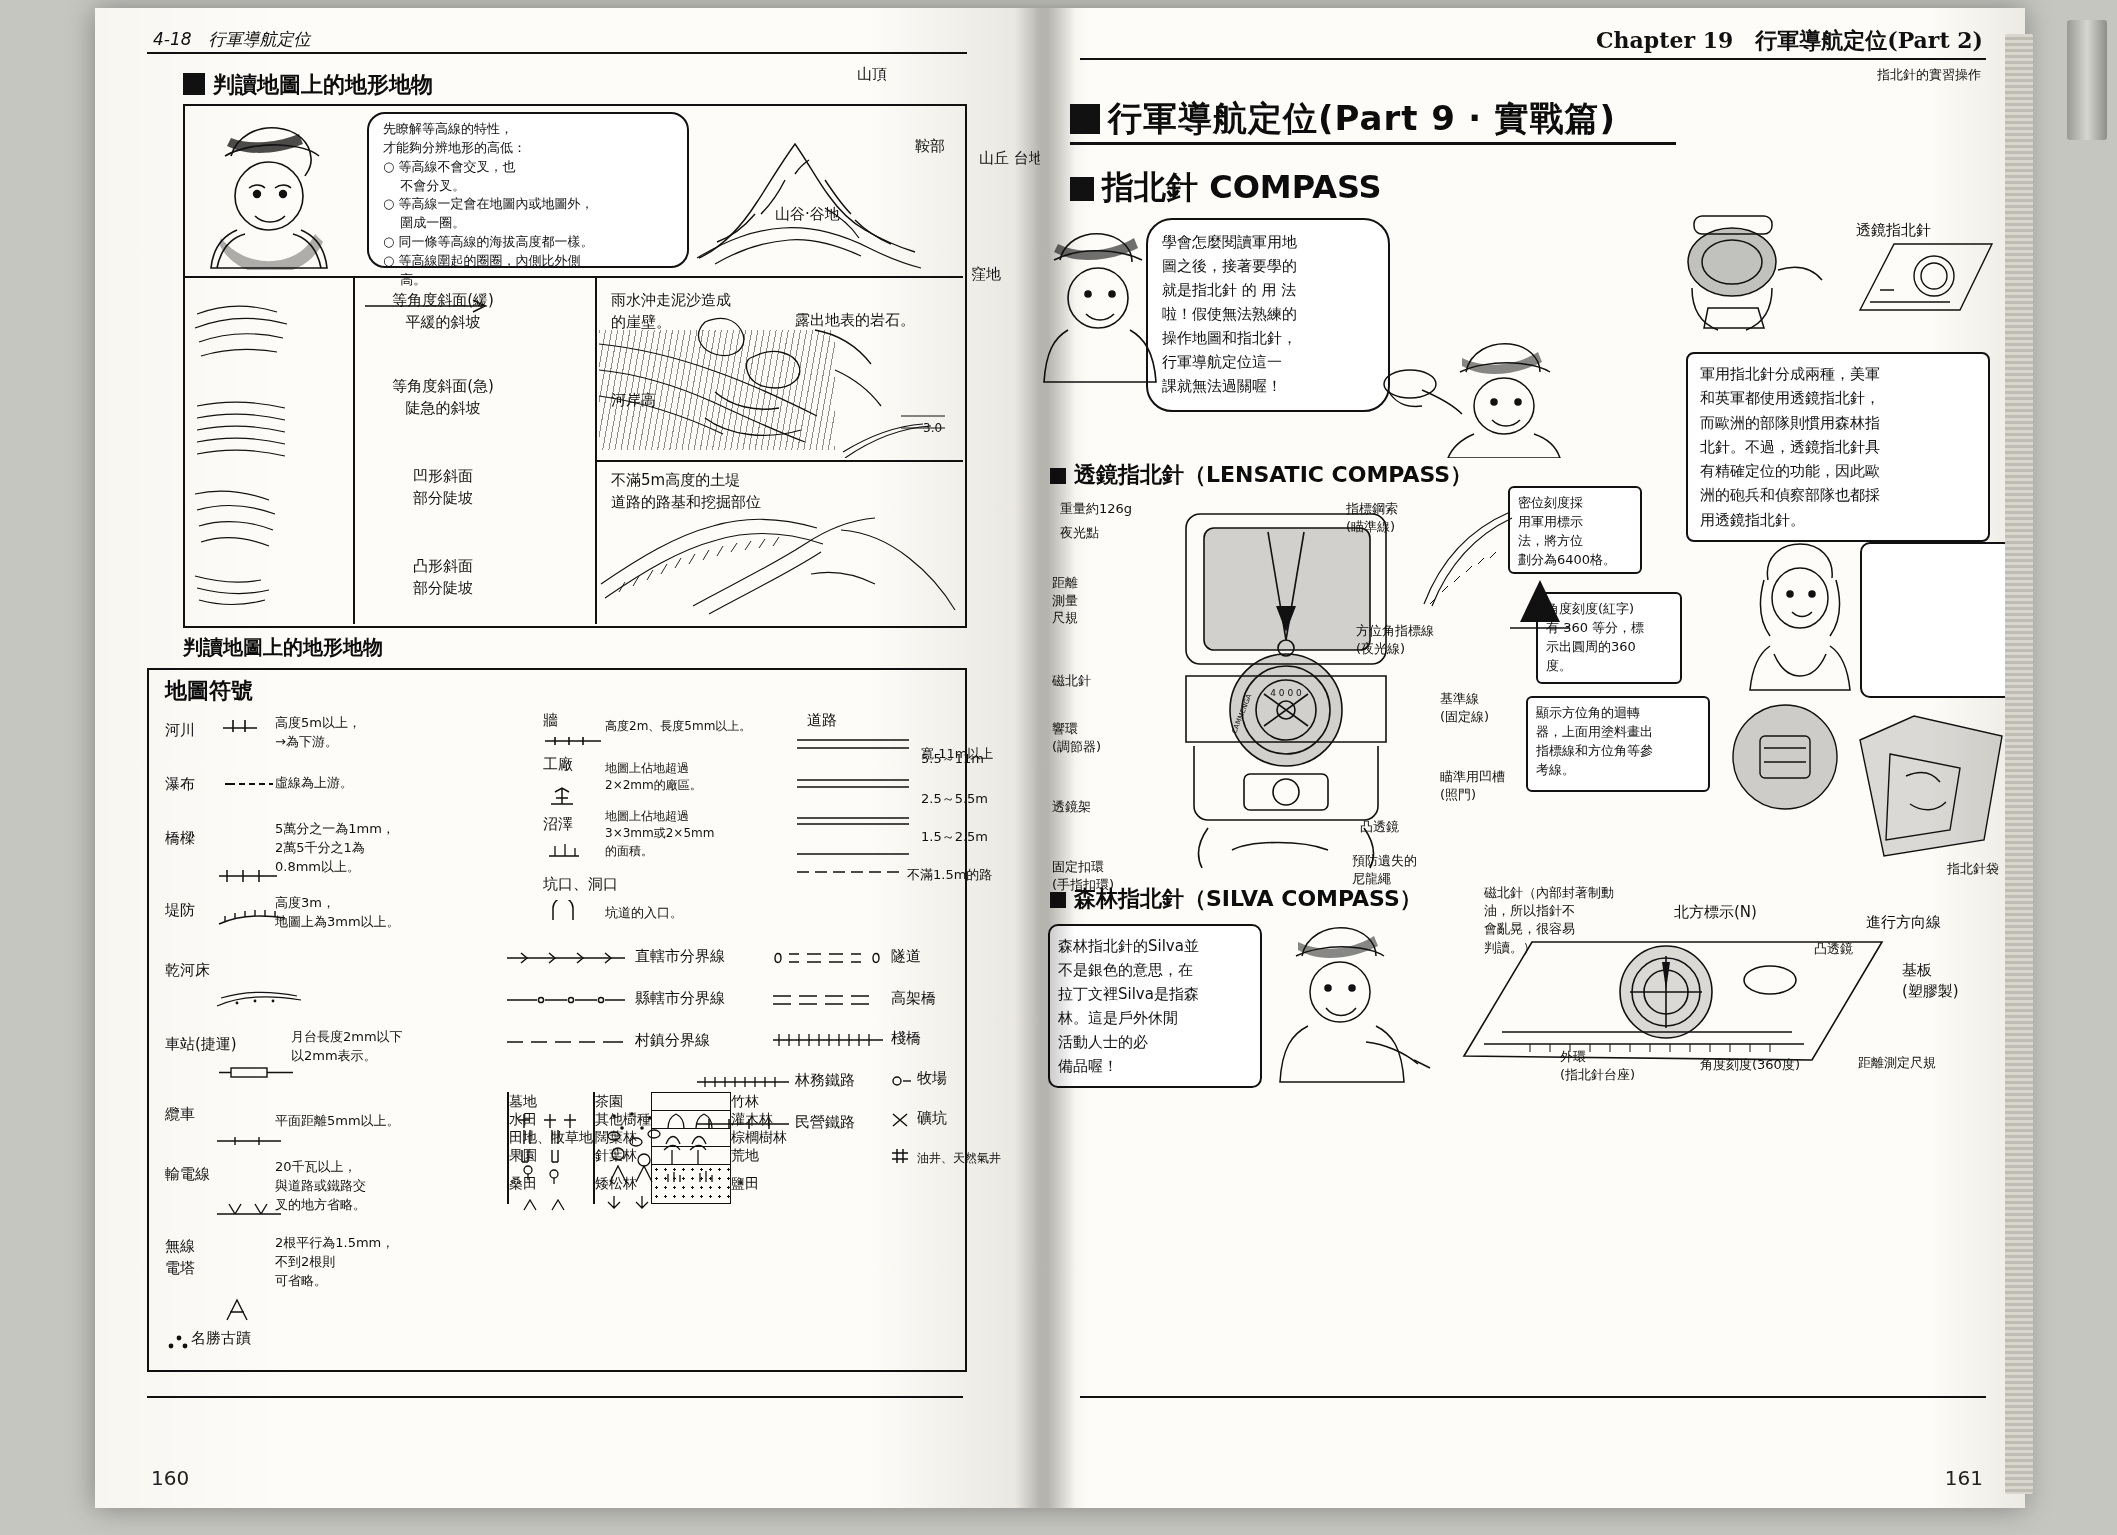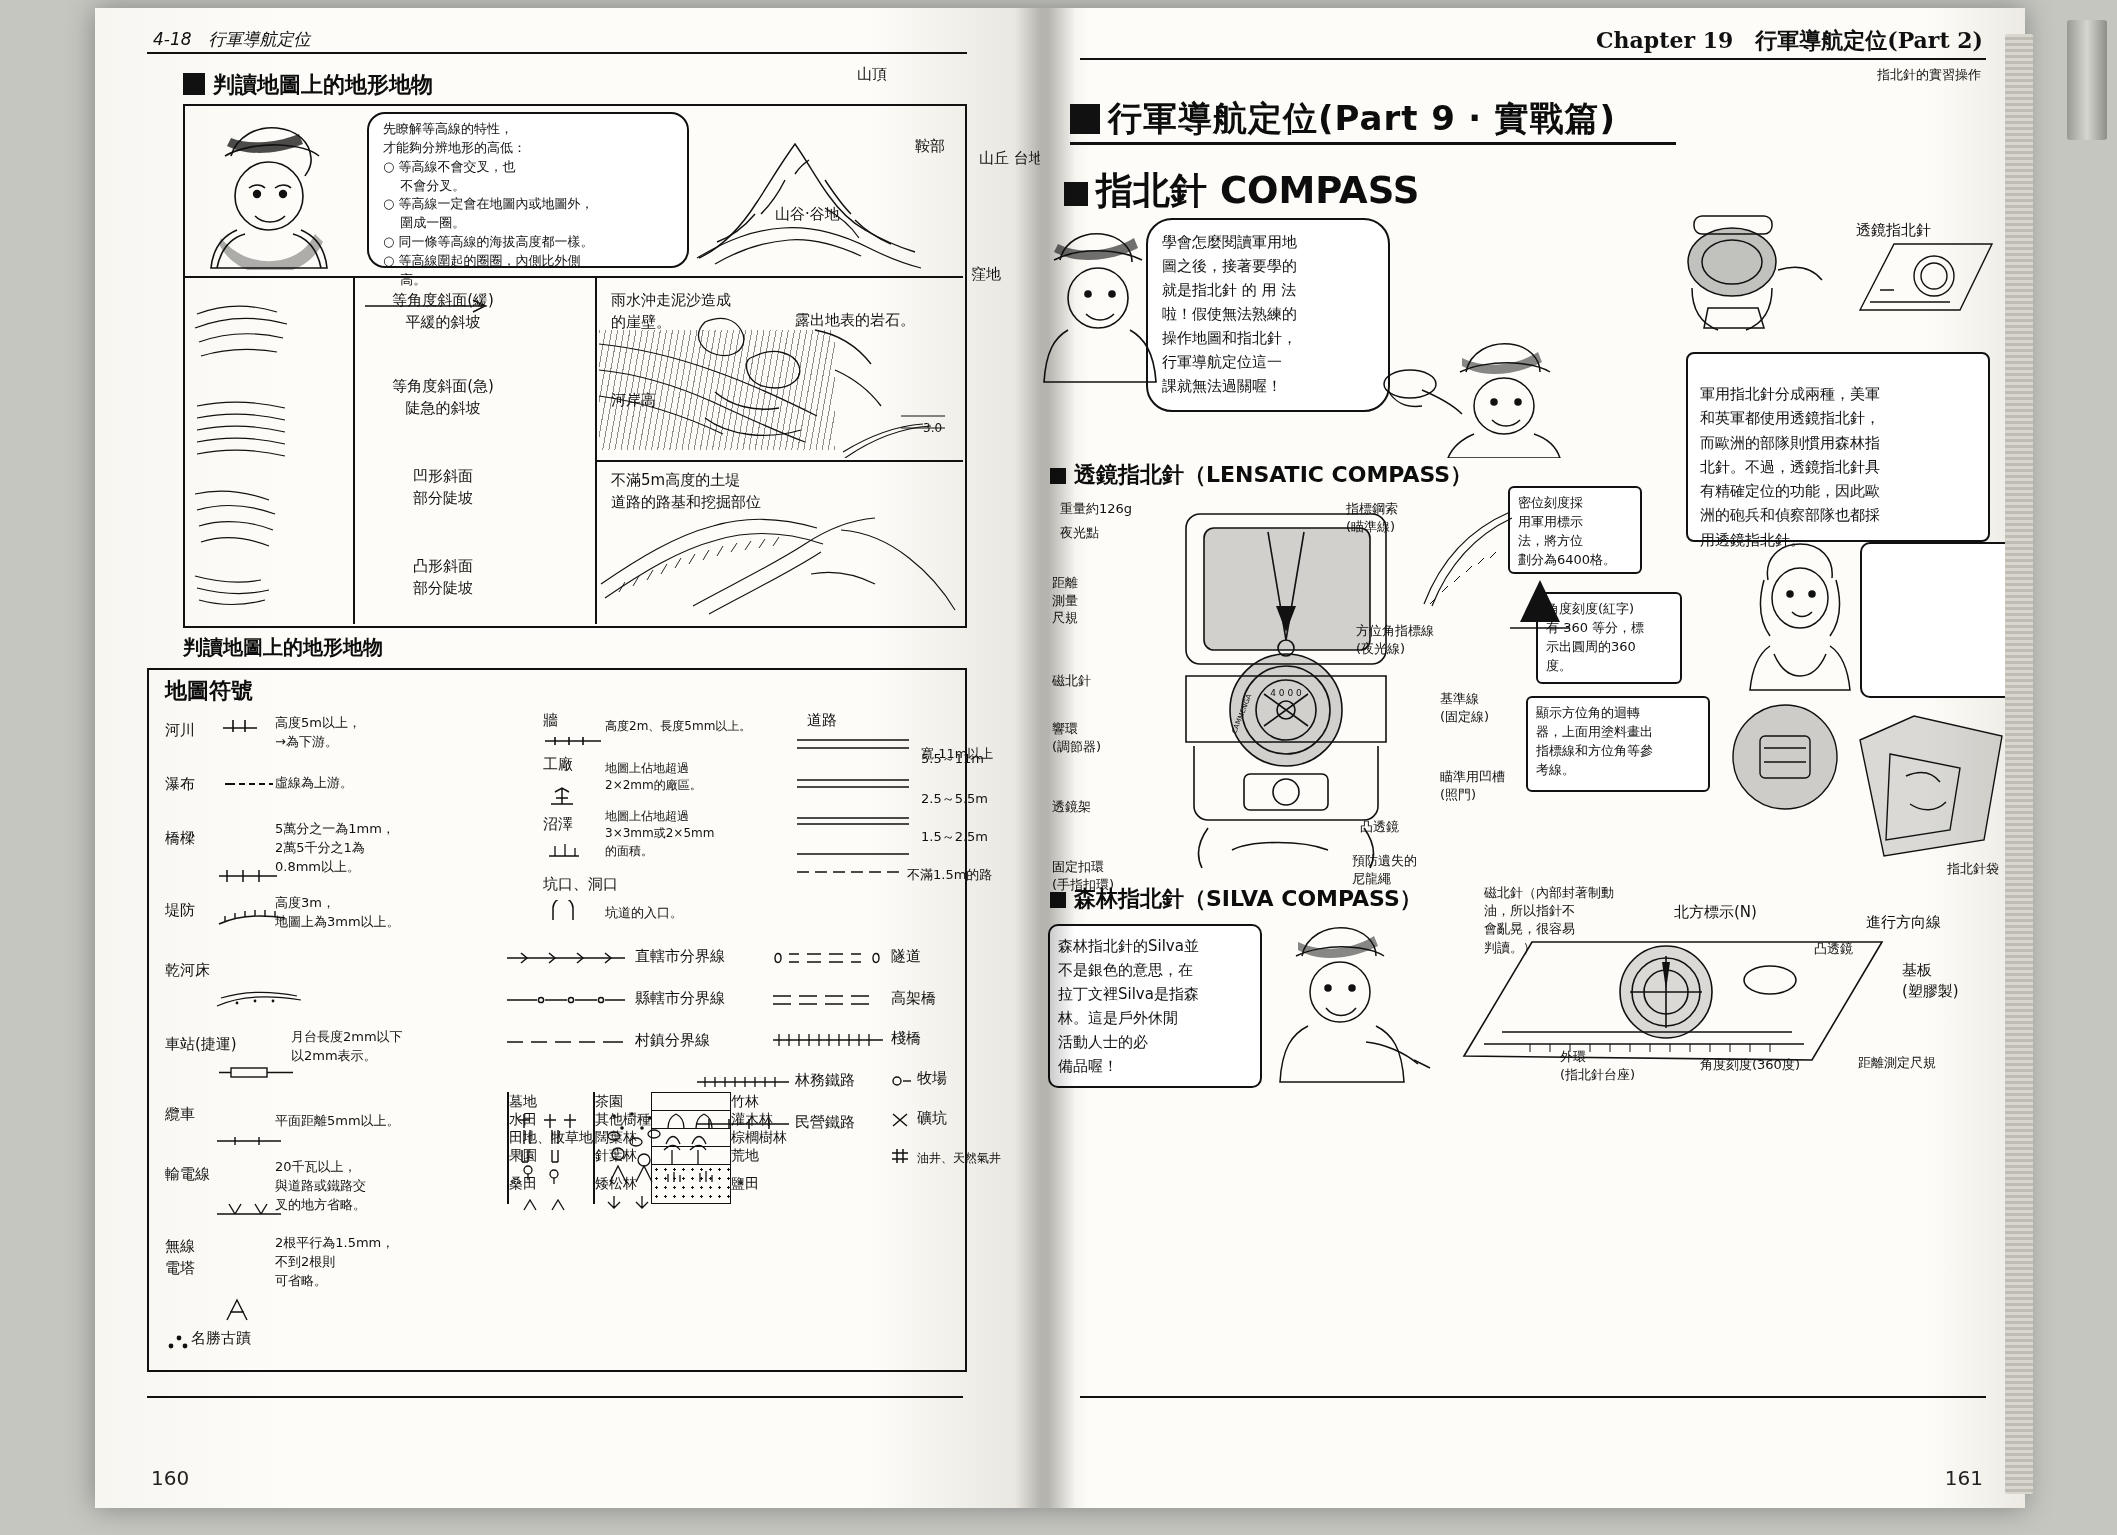--- a/index.html
+++ b/index.html
@@ -679,21 +679,21 @@
 
       <div class="hdr-line" style="right:42px;top:18px;font-weight:bold;font-size:22px;font-family:'DejaVu Serif',serif">Chapter  19　行軍導航定位(Part 2)</div>
       <div class="rule" style="left:40px;top:50px;width:906px;height:2px"></div>
       <div class="txt sm" style="right:44px;top:58px">指北針的實習操作</div>
 
       <div class="sec-title" style="left:30px;top:88px;font-size:34px;letter-spacing:1px">
         <span class="sq" style="width:30px;height:30px;vertical-align:-4px"></span><span>行軍導航定位(Part 9 ‧ 實戰篇)</span>
       </div>
       <div class="rule" style="left:30px;top:134px;width:606px;height:3px"></div>
 
-      <div class="sec-title" style="left:24px;top:158px;font-size:37px">
+      <div class="sec-title" style="left:30px;top:158px;font-size:32px">
         <span class="sq" style="width:24px;height:24px;vertical-align:-3px"></span><span>指北針 COMPASS</span>
       </div>
 
       <div class="rbox" style="left:106px;top:210px;width:240px;height:190px;border-radius:26px"></div>
       <div class="txt md" style="left:122px;top:222px;width:214px;white-space:pre-line;line-height:1.6">學會怎麼閱讀軍用地
 圖之後，接著要學的
 就是指北針 的 用 法
 啦！假使無法熟練的
 操作地圖和指北針，
 行軍導航定位這一
@@ -740,21 +740,21 @@
           <circle cx="84" cy="44" r="20"></circle>
           <circle cx="84" cy="44" r="13"></circle>
           <path d="M20 70h80M30 58h14"></path>
         </g>
           </svg>
       </div>
       <div class="txt md" style="left:866px;top:344px;white-space:pre-line;text-align:center">森林
 指北針</div>
 
       <div class="rbox" style="left:646px;top:344px;width:300px;height:186px;border-radius:8px"></div>
-      <div class="txt md" style="left:660px;top:374px;width:280px;white-space:pre-line;line-height:1.62">軍用指北針分成兩種，美軍
+      <div class="txt md" style="left:660px;top:354px;width:280px;white-space:pre-line;line-height:1.62">軍用指北針分成兩種，美軍
 和英軍都使用透鏡指北針，
 而歐洲的部隊則慣用森林指
 北針。不過，透鏡指北針具
 有精確定位的功能，因此歐
 洲的砲兵和偵察部隊也都採
 用透鏡指北針。</div>
 
       <div class="art" style="left:330px;top:320px;width:210px;height:130px">
         <svg width="210" height="130" viewBox="0 0 210 130">
             <g fill="none" stroke="#111" stroke-width="1.5">

